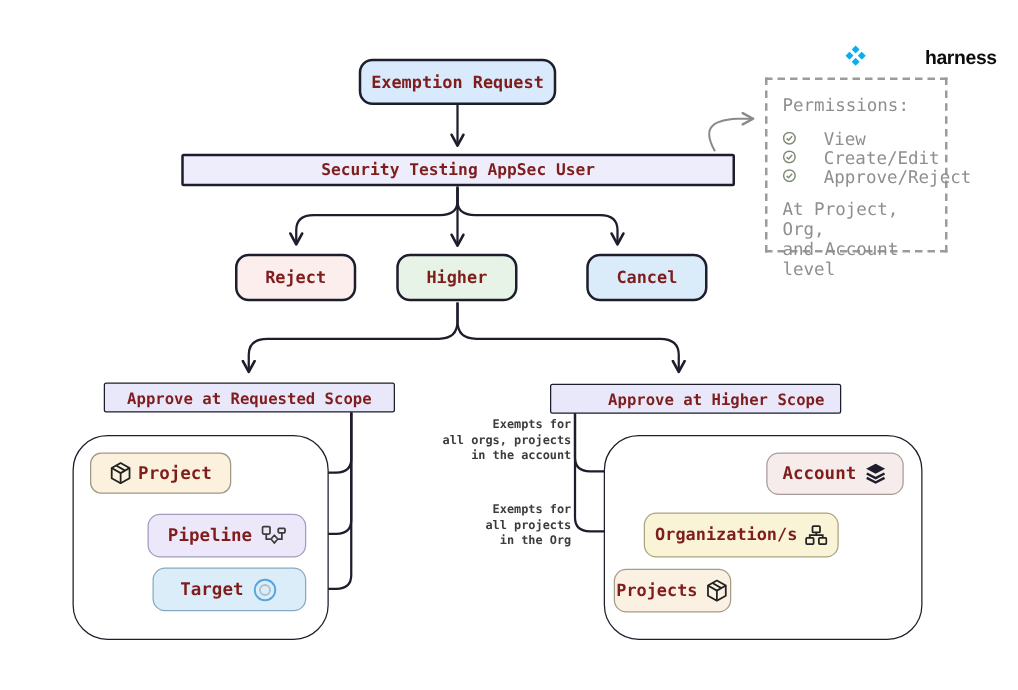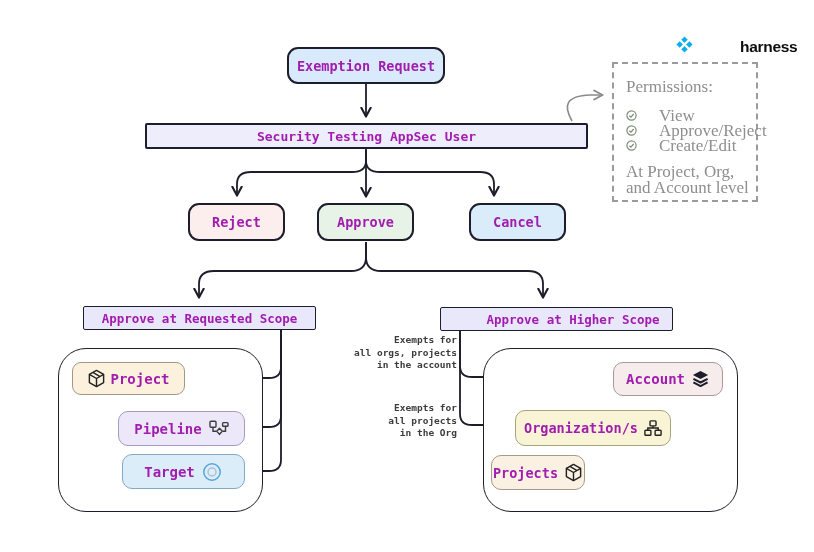--- a/index.html
+++ b/index.html
@@ -1,21 +1,21 @@
 <!DOCTYPE html>
 <html><head>
 <meta charset="utf-8">
 <style>
   html,body{margin:0;padding:0;background:#fff;}
   .canvas{position:relative;width:814px;height:552px;background:#ffffff;overflow:hidden;
           font-family:"DejaVu Sans Mono",monospace;}
   svg.edges{position:absolute;left:0;top:0;width:814px;height:552px;}
 
   .node{position:absolute;display:flex;align-items:center;justify-content:center;
-        font-weight:700;color:#a21caf;box-sizing:border-box;background:#fff;}
+        font-weight:700;color:#7f1d1d;box-sizing:border-box;background:#fff;}
   .node .lbl{white-space:nowrap;}
   .node .ico{display:flex;align-items:center;}
 
   .exemption{left:287px;top:47px;width:158px;height:37px;border:2px solid #1d1d2b;border-radius:11px;background:#d8eafb;font-size:13.5px;}
   .appsec{left:145px;top:123px;width:443px;height:26px;border:2px solid #1d1d2b;border-radius:2px;background:#ededfb;font-size:13px;}
   .reject{left:188px;top:203px;width:97px;height:38px;border:2px solid #1d1d2b;border-radius:11px;background:#fceeec;font-size:13.5px;}
   .approve{left:317px;top:203px;width:97px;height:38px;border:2px solid #1d1d2b;border-radius:11px;background:#e7f3e7;font-size:13.5px;}
   .cancel{left:445px;top:203px;width:97px;height:38px;border:2px solid #1d1d2b;border-radius:11px;background:#daecf9;font-size:13.5px;margin-left:24px;}
   .reqscope{left:83px;top:306px;width:233px;height:24px;border:1.7px solid #1d1d2b;border-radius:2px;background:#e9e7fa;font-size:12.5px;}
   .hiscope{left:440px;top:307px;width:233px;height:24px;border:1.7px solid #1d1d2b;border-radius:2px;background:#e9e7fa;font-size:12.5px;padding-left:33px;}
@@ -30,21 +30,21 @@
   .account{left:613px;top:362px;width:110px;height:34px;border:1.4px solid #a89b97;border-radius:10px;background:#f5eceb;font-size:14px;gap:6px;}
   .organizations{left:515px;top:410px;width:156px;height:36px;border:1.4px solid #aaa37f;border-radius:10px;background:#faf4d7;font-size:13.5px;gap:6px;}
   .projects{left:491px;top:455px;width:94px;height:35px;border:1.4px solid #a59b89;border-radius:10px;background:#fbf1e2;font-size:13.5px;gap:6px;}
 
   .note{position:absolute;left:330px;width:127px;text-align:right;font-size:9.5px;font-weight:700;
         color:#3c3c3c;line-height:12.5px;white-space:pre-line;}
   .note-account{top:334px;}
   .note-org{top:402px;}
 
   .perm{position:absolute;left:612px;top:62px;width:146px;height:140px;border:2px dashed #9b9b9b;
-        box-sizing:border-box;color:#8e8e8e;font-size:17px;padding:13px 0 0 12px;font-family:Liberation Serif, serif;}
+        box-sizing:border-box;color:#8e8e8e;font-size:14px;padding:13px 0 0 12px;}
   .perm-title{margin-bottom:11px;}
   .perm-item{display:flex;align-items:center;gap:22px;height:15px;}
   .perm-footer{margin-top:11px;line-height:16px;white-space:pre-line;}
 
   .logo{position:absolute;left:676px;top:36px;display:flex;align-items:center;gap:3px;}
   .logo-text{font-family:"Liberation Sans",sans-serif;font-weight:700;font-size:15.5px;color:#0d0d0d;letter-spacing:-0.3px;margin-left:44px;}
 </style>
 </head>
 <body>
 
@@ -96,21 +96,21 @@
   </div>
 
   <div class="node appsec">
     <span class="lbl">Security Testing AppSec User</span>
   </div>
 
   <div class="node reject">
     <span class="lbl">Reject</span>
   </div>
   <div class="node approve">
-    <span class="lbl">Approve</span>
+    <span class="lbl">Higher</span>
   </div>
   <div class="node cancel">
     <span class="lbl">Cancel</span>
   </div>
 
   <div class="node reqscope">
     <span class="lbl">Approve at Requested Scope</span>
   </div>
   <div class="node hiscope">
     <span class="lbl">Approve at Higher Scope</span>
@@ -202,28 +202,28 @@
       </span>
       <span>View</span>
     </div>
     <div class="perm-item">
       <span class="ico">
         <svg width="11" height="11" viewBox="0 0 11 11">
           <circle cx="5.5" cy="5.5" r="4.6" fill="none" stroke="#7e8c77" stroke-width="1.2"></circle>
           <path d="M3.3 5.7 L4.9 7.2 L7.7 4" fill="none" stroke="#7e8c77" stroke-width="1.2"></path>
         </svg>
       </span>
-      <span>Approve/Reject</span>
+      <span>Create/Edit</span>
     </div>
     <div class="perm-item">
       <span class="ico">
         <svg width="11" height="11" viewBox="0 0 11 11">
           <circle cx="5.5" cy="5.5" r="4.6" fill="none" stroke="#7e8c77" stroke-width="1.2"></circle>
           <path d="M3.3 5.7 L4.9 7.2 L7.7 4" fill="none" stroke="#7e8c77" stroke-width="1.2"></path>
         </svg>
       </span>
-      <span>Create/Edit</span>
+      <span>Approve/Reject</span>
     </div>
     <div class="perm-footer">At Project, Org,
 and Account level</div>
   </div>
 
 </div>
 
 </body></html>

